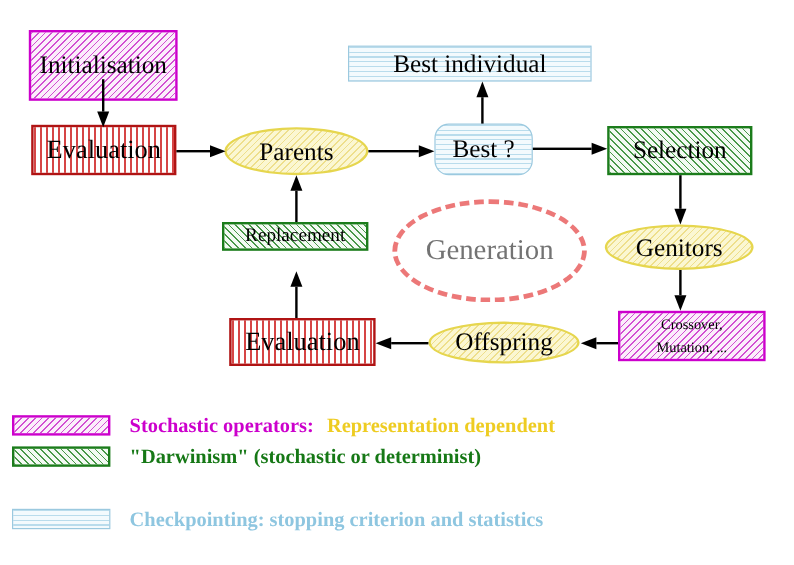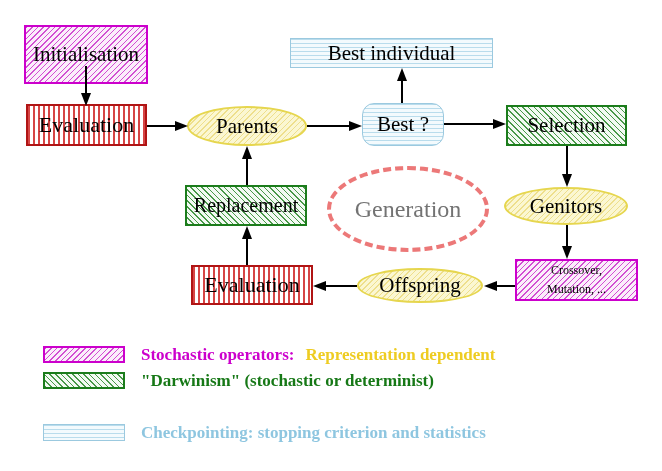--- a/index.html
+++ b/index.html
@@ -42,21 +42,21 @@
   .two-line{flex-direction:column;font-size:12px;line-height:19px;}
   
   .line{position:absolute;background:#000;}
   .h{height:2px;} .v{width:2px;}
   .head{position:absolute;width:0;height:0;}
   .head.up{border-left:5px solid transparent;border-right:5px solid transparent;border-bottom:13px solid #000;}
   .head.down{border-left:5px solid transparent;border-right:5px solid transparent;border-top:13px solid #000;}
   .head.left{border-top:5px solid transparent;border-bottom:5px solid transparent;border-right:13px solid #000;}
   .head.right{border-top:5px solid transparent;border-bottom:5px solid transparent;border-left:13px solid #000;}
   
-  .legend-row{position:absolute;left:43px;display:flex;align-items:center;height:17px;}
+  .legend-row{position:absolute;left:10px;display:flex;align-items:center;height:17px;}
   .swatch{box-sizing:border-box;width:82px;height:17px;flex:0 0 82px;}
   .legend-text{margin-left:16px;font-size:17px;font-weight:bold;white-space:nowrap;}
   .legend-text .secondary{margin-left:11px;}
   .c-magenta{color:#cc00cc;}
   .c-gold{color:#eecc22;}
   .c-green{color:#167816;}
   .c-red{color:#cc1212;}
   .c-cyan{color:#8ec6e0;}
 </style>
 </head>
@@ -69,21 +69,21 @@
   <div class="node stripes-red" style="left:26px;top:104px;width:121px;height:42px;font-size:22px;">Evaluation</div>
 
   <div class="node hatch-yellow ellipse" style="left:187px;top:106px;width:120px;height:40px;">Parents</div>
 
   <div class="node stripes-cyan" style="left:290px;top:38px;width:203px;height:30px;">Best individual</div>
 
   <div class="node stripes-cyan rounded" style="left:362px;top:103px;width:82px;height:43px;">Best ?</div>
 
   <div class="node hatch-green" style="left:506px;top:105px;width:121px;height:41px;">Selection</div>
 
-  <div class="node hatch-green" style="left:185px;top:185px;width:122px;height:41px;font-size:20px;text-align:right;">Replacement</div>
+  <div class="node hatch-green" style="left:185px;top:185px;width:122px;height:24px;font-size:16px;text-align:right;">Replacement</div>
 
   <div class="gen-ellipse" style="left:327px;top:166px;width:162px;height:86px;">Generation</div>
 
   <div class="node hatch-yellow ellipse" style="left:504px;top:187px;width:124px;height:38px;">Genitors</div>
 
   <div class="node hatch-magenta two-line" style="left:515px;top:259px;width:123px;height:42px;">
     <span>Crossover,</span>
     <span>Mutation, ...</span>
   </div>
 

